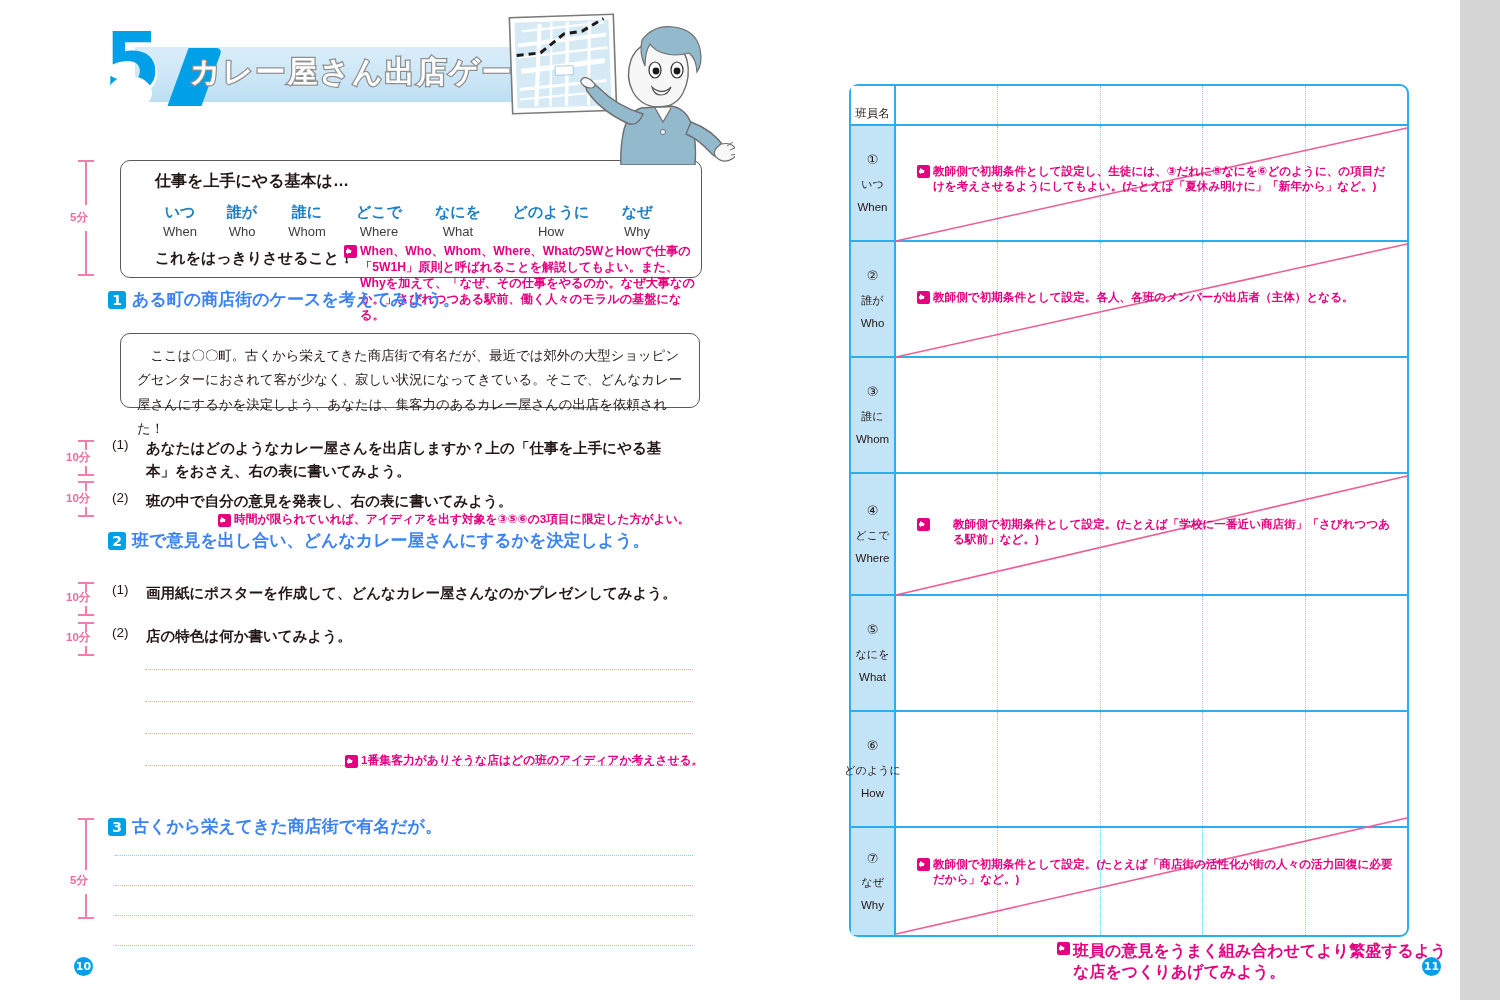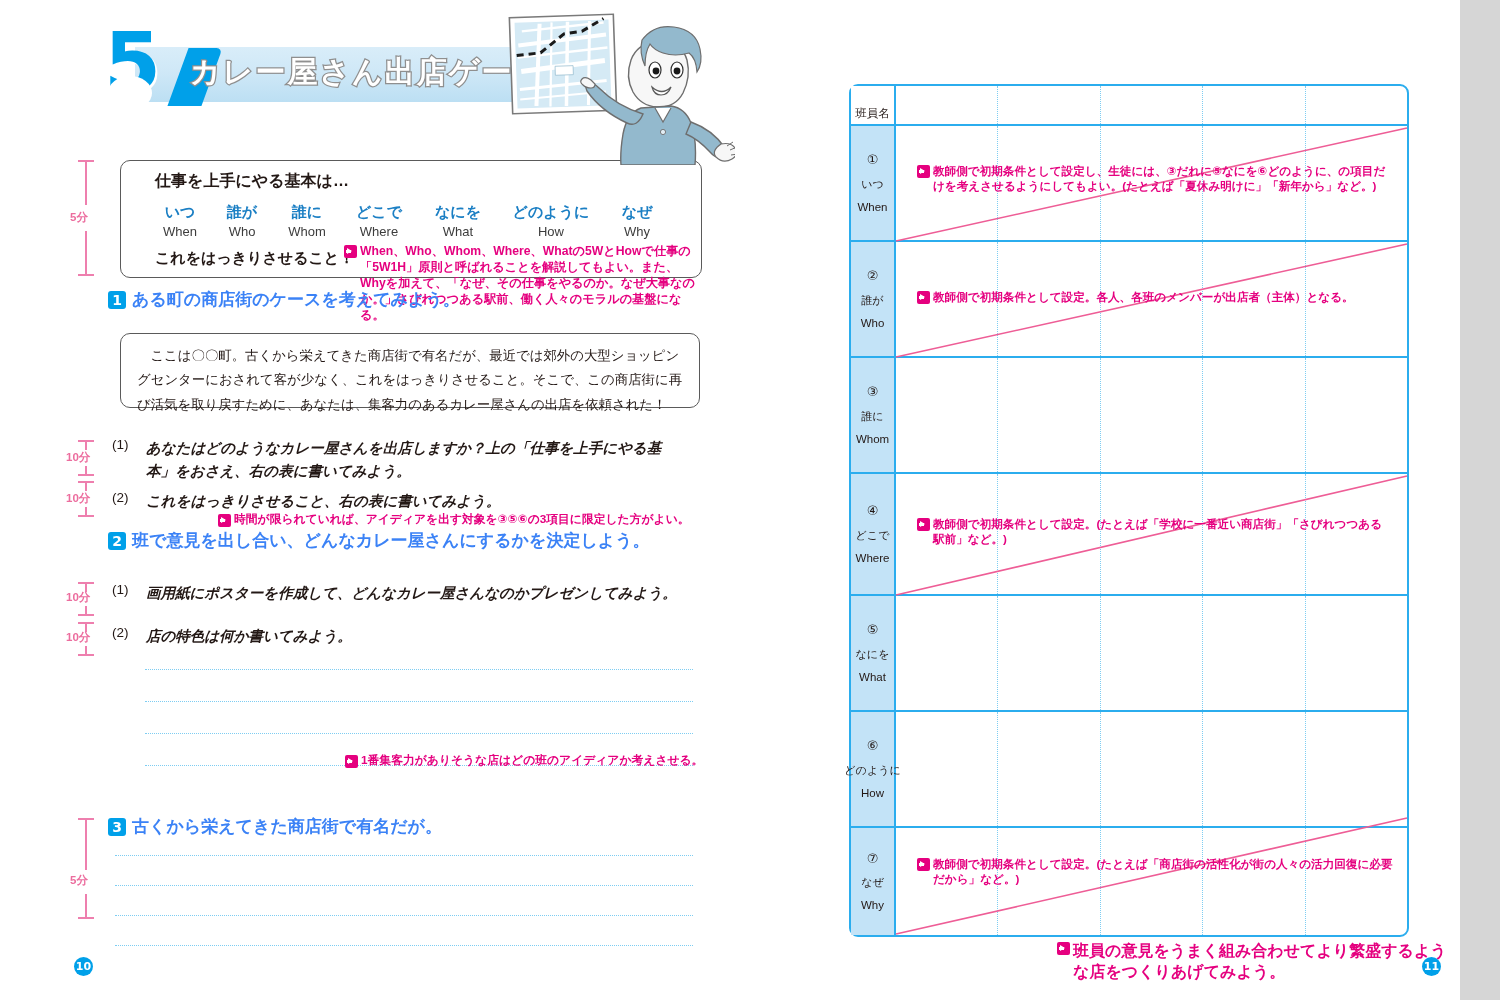--- a/index.html
+++ b/index.html
@@ -133,21 +133,21 @@
     padding: 10px 16px; box-sizing: border-box;
   }
   .story-text {
     font-size: 13.4px; color: #231815; line-height: 1.82;
     text-indent: 1em;
   }
 
   
   .q-row { position: absolute; display: flex; }
   .q-num { font-size: 13.5px; color: #231815; width: 34px; flex: 0 0 34px; }
-  .q-text { font-size: 14.5px; font-weight: bold; color: #231815; line-height: 1.6; font-style: italic; }
+  .q-text { font-size: 14.5px; font-weight: bold; color: #231815; line-height: 1.6; }
 
   
   .tmark { position: absolute; color: #ee7fae; }
   .tmark-label { font-size: 11.5px; font-weight: bold; color: #ec6d9e; white-space: nowrap; }
   .tline { background: #ee7fae; }
 
   
   .wline {
     position: absolute; height: 0;
     border-top: 1.6px dotted #7ecdf2;
@@ -309,21 +309,21 @@
       <span class="anno-arrow"></span>
       <span>When、Who、Whom、Where、Whatの5WとHowで仕事の「5W1H」原則と呼ばれることを解説してもよい。また、Whyを加えて、「なぜ、その仕事をやるのか。なぜ大事なのか。」さびれつつある駅前、働く人々のモラルの基盤になる。</span>
     </div>
 
     <div class="sec-head" style="left:108px; top:288px;">
       <span class="sec-badge">1</span>
       <span class="sec-title">ある町の商店街のケースを考えてみよう。</span>
     </div>
 
     <div class="story-box">
-      <div class="story-text">ここは〇〇町。古くから栄えてきた商店街で有名だが、最近では郊外の大型ショッピングセンターにおされて客が少なく、これをはっきりさせること。そこで、この商店街に再び活気を取り戻すために、あなたは、集客力のあるカレー屋さんの出店を依頼された！</div>
+      <div class="story-text">ここは〇〇町。古くから栄えてきた商店街で有名だが、最近では郊外の大型ショッピングセンターにおされて客が少なく、寂しい状況になってきている。そこで、どんなカレー屋さんにするかを決定しよう、あなたは、集客力のあるカレー屋さんの出店を依頼された！</div>
     </div>
 
     <div class="tmark">
       <div class="tline" style="position:absolute; left:78px; top:440px; width:16px; height:2px;"></div>
       <div class="tline" style="position:absolute; left:85px; top:440px; width:2px; height:10px;"></div>
       <div class="tmark-label" style="position:absolute; left:66px; top:450px;">10分</div>
       <div class="tline" style="position:absolute; left:85px; top:466px; width:2px; height:10px;"></div>
       <div class="tline" style="position:absolute; left:78px; top:474px; width:16px; height:2px;"></div>
     </div>
     <div class="tmark">
@@ -333,21 +333,21 @@
       <div class="tline" style="position:absolute; left:85px; top:507px; width:2px; height:10px;"></div>
       <div class="tline" style="position:absolute; left:78px; top:515px; width:16px; height:2px;"></div>
     </div>
 
     <div class="q-row" style="left:112px; top:437px; width:576px;">
       <span class="q-num">(1)</span>
       <span class="q-text">あなたはどのようなカレー屋さんを出店しますか？上の「仕事を上手にやる基本」をおさえ、右の表に書いてみよう。</span>
     </div>
     <div class="q-row" style="left:112px; top:490px; width:576px;">
       <span class="q-num">(2)</span>
-      <span class="q-text">これをはっきりさせること、右の表に書いてみよう。</span>
+      <span class="q-text">班の中で自分の意見を発表し、右の表に書いてみよう。</span>
     </div>
 
     <div class="anno anno-wrap" style="position:absolute; left:218px; top:512px; width:484px; font-size:11.8px;">
       <span class="anno-arrow"></span>
       <span>時間が限られていれば、アイディアを出す対象を③⑤⑥の3項目に限定した方がよい。</span>
     </div>
 
     <div class="sec-head" style="left:108px; top:529px;">
       <span class="sec-badge">2</span>
       <span class="sec-title">班で意見を出し合い、どんなカレー屋さんにするかを決定しよう。</span>
@@ -495,21 +495,21 @@
         <div class="wt-cells">
           <div class="wt-cell"></div>
           <div class="wt-cell"></div>
           <div class="wt-cell"></div>
           <div class="wt-cell"></div>
           <div class="wt-cell"></div>
         </div>
         <svg class="diag" style="left:45px; top:0; width:511px; height:122px;">
           <line x1="0" y1="121" x2="511" y2="2" stroke="#ee5d96" stroke-width="1.6"></line>
         </svg>
-        <div class="wt-anno anno anno-wrap" style="left:66px; top:42px; width:476px;">
+        <div class="wt-anno anno anno-wrap" style="left:66px; top:42px; width:476px;gap:20px;">
           <span class="anno-arrow"></span>
           <span>教師側で初期条件として設定。(たとえば「学校に一番近い商店街」「さびれつつある駅前」など。)</span>
         </div>
       </div>
 
       <div class="wt-row wt-row-border" style="top:510px; height:116px;">
         <div class="wt-label">
           <div class="wt-circ">⑤</div>
           <div class="wt-ja">なにを</div>
           <div class="wt-en">What</div>

